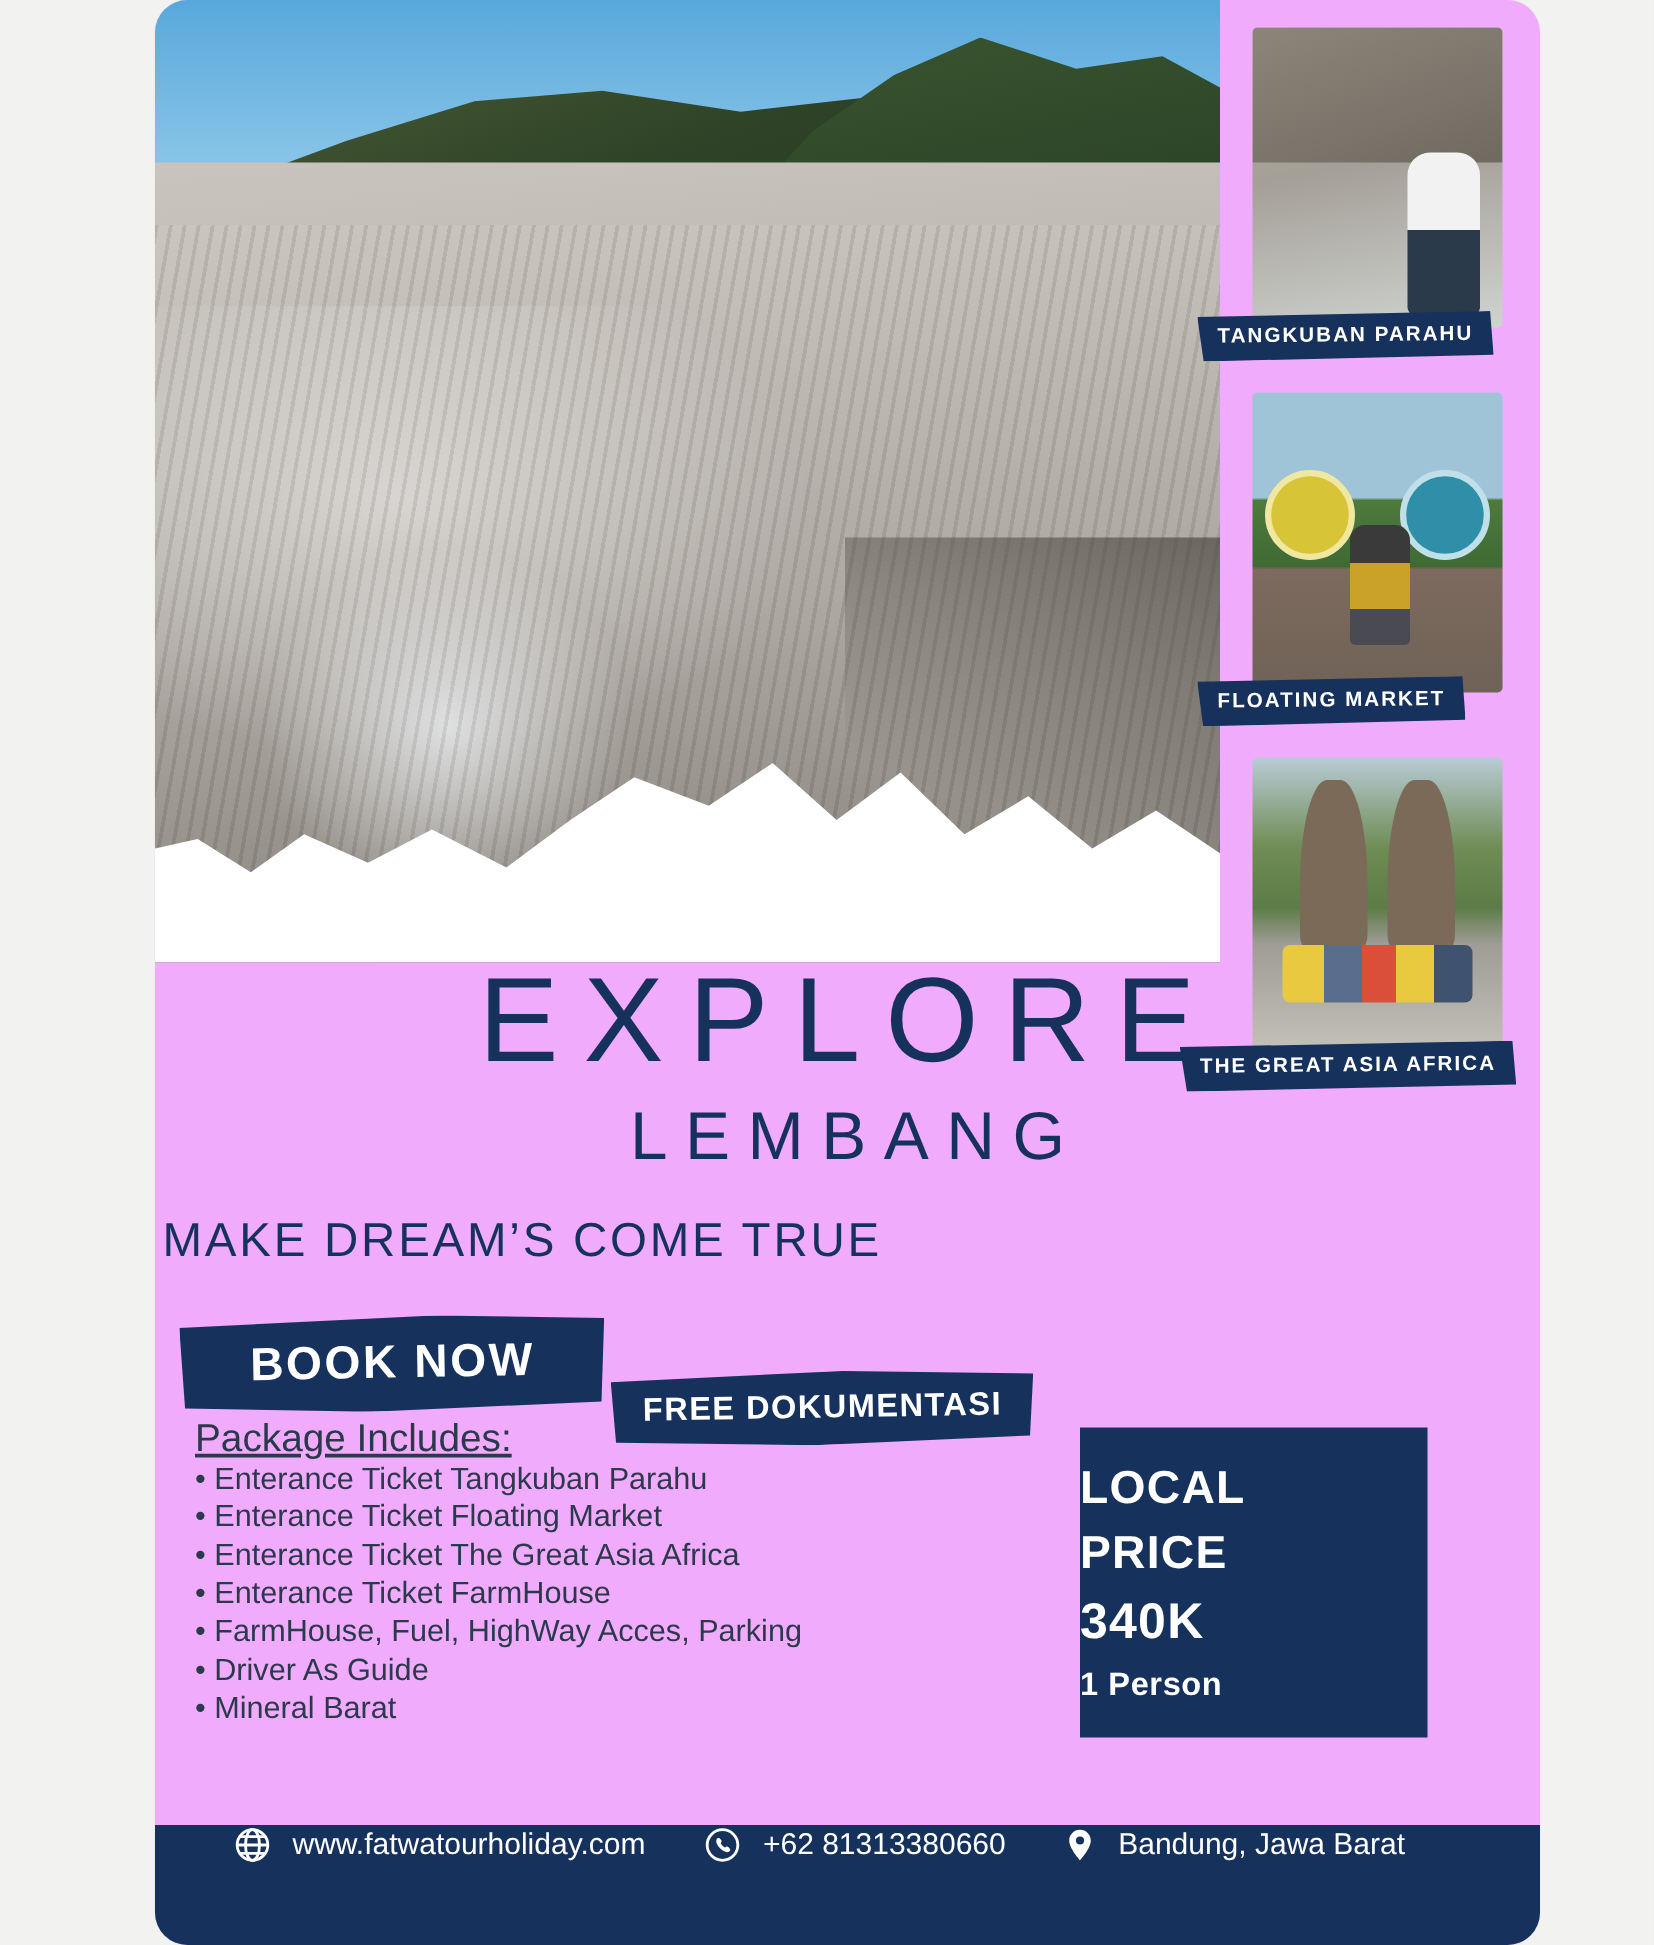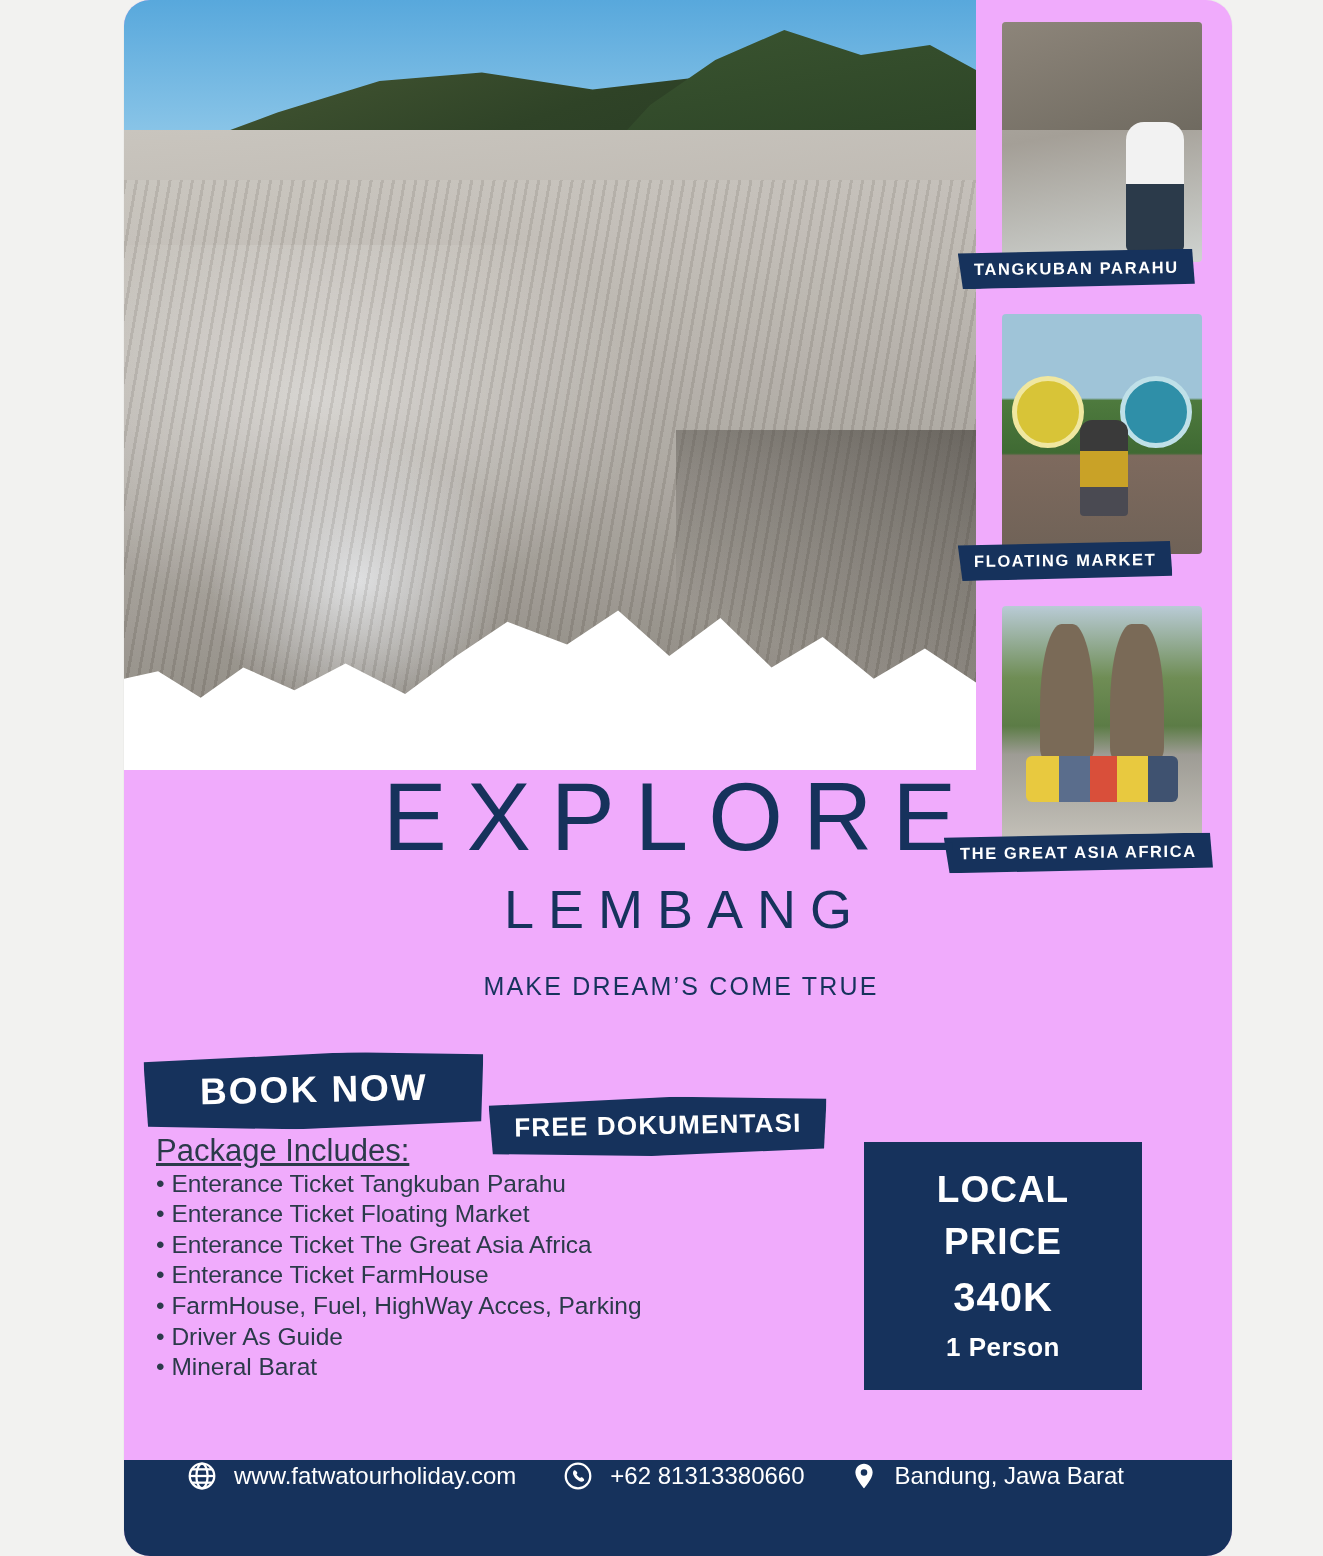--- a/index.html
+++ b/index.html
@@ -177,22 +177,22 @@
     font-size: 54px;
     font-weight: 400;
     letter-spacing: 14px;
     color: #16325c;
     padding-left: 14px;
   }
   .tagline {
     position: absolute;
     left: 0; right: 0;
     top: 972px;
-    text-align: center;
-    font-size: 25px;
+    text-align: left;
+    font-size: 38px;
     letter-spacing: 2.2px;
     color: #16325c;
     padding-left: 6px;
   }
   
   .ribbon {
     position: absolute;
     background: #16325c;
     color: #fff;
     font-weight: 700;
@@ -232,21 +232,21 @@
   .package li { white-space: nowrap; }
   
   .price-box {
     position: absolute;
     left: 740px;
     top: 1142px;
     width: 278px;
     height: 248px;
     background: #16325c;
     color: #ffffff;
-    text-align: center;
+    text-align: left;
     padding-top: 22px;
     box-sizing: border-box;
   }
   .price-box .l1 { font-size: 37px; font-weight: 700; letter-spacing: 1px; line-height: 52px; }
   .price-box .l2 { font-size: 37px; font-weight: 700; letter-spacing: 1px; line-height: 52px; }
   .price-box .l3 { font-size: 40px; font-weight: 700; letter-spacing: 1px; line-height: 58px; }
   .price-box .l4 { font-size: 26px; font-weight: 700; letter-spacing: .5px; line-height: 42px; }
   
   .footer {
     position: absolute;

